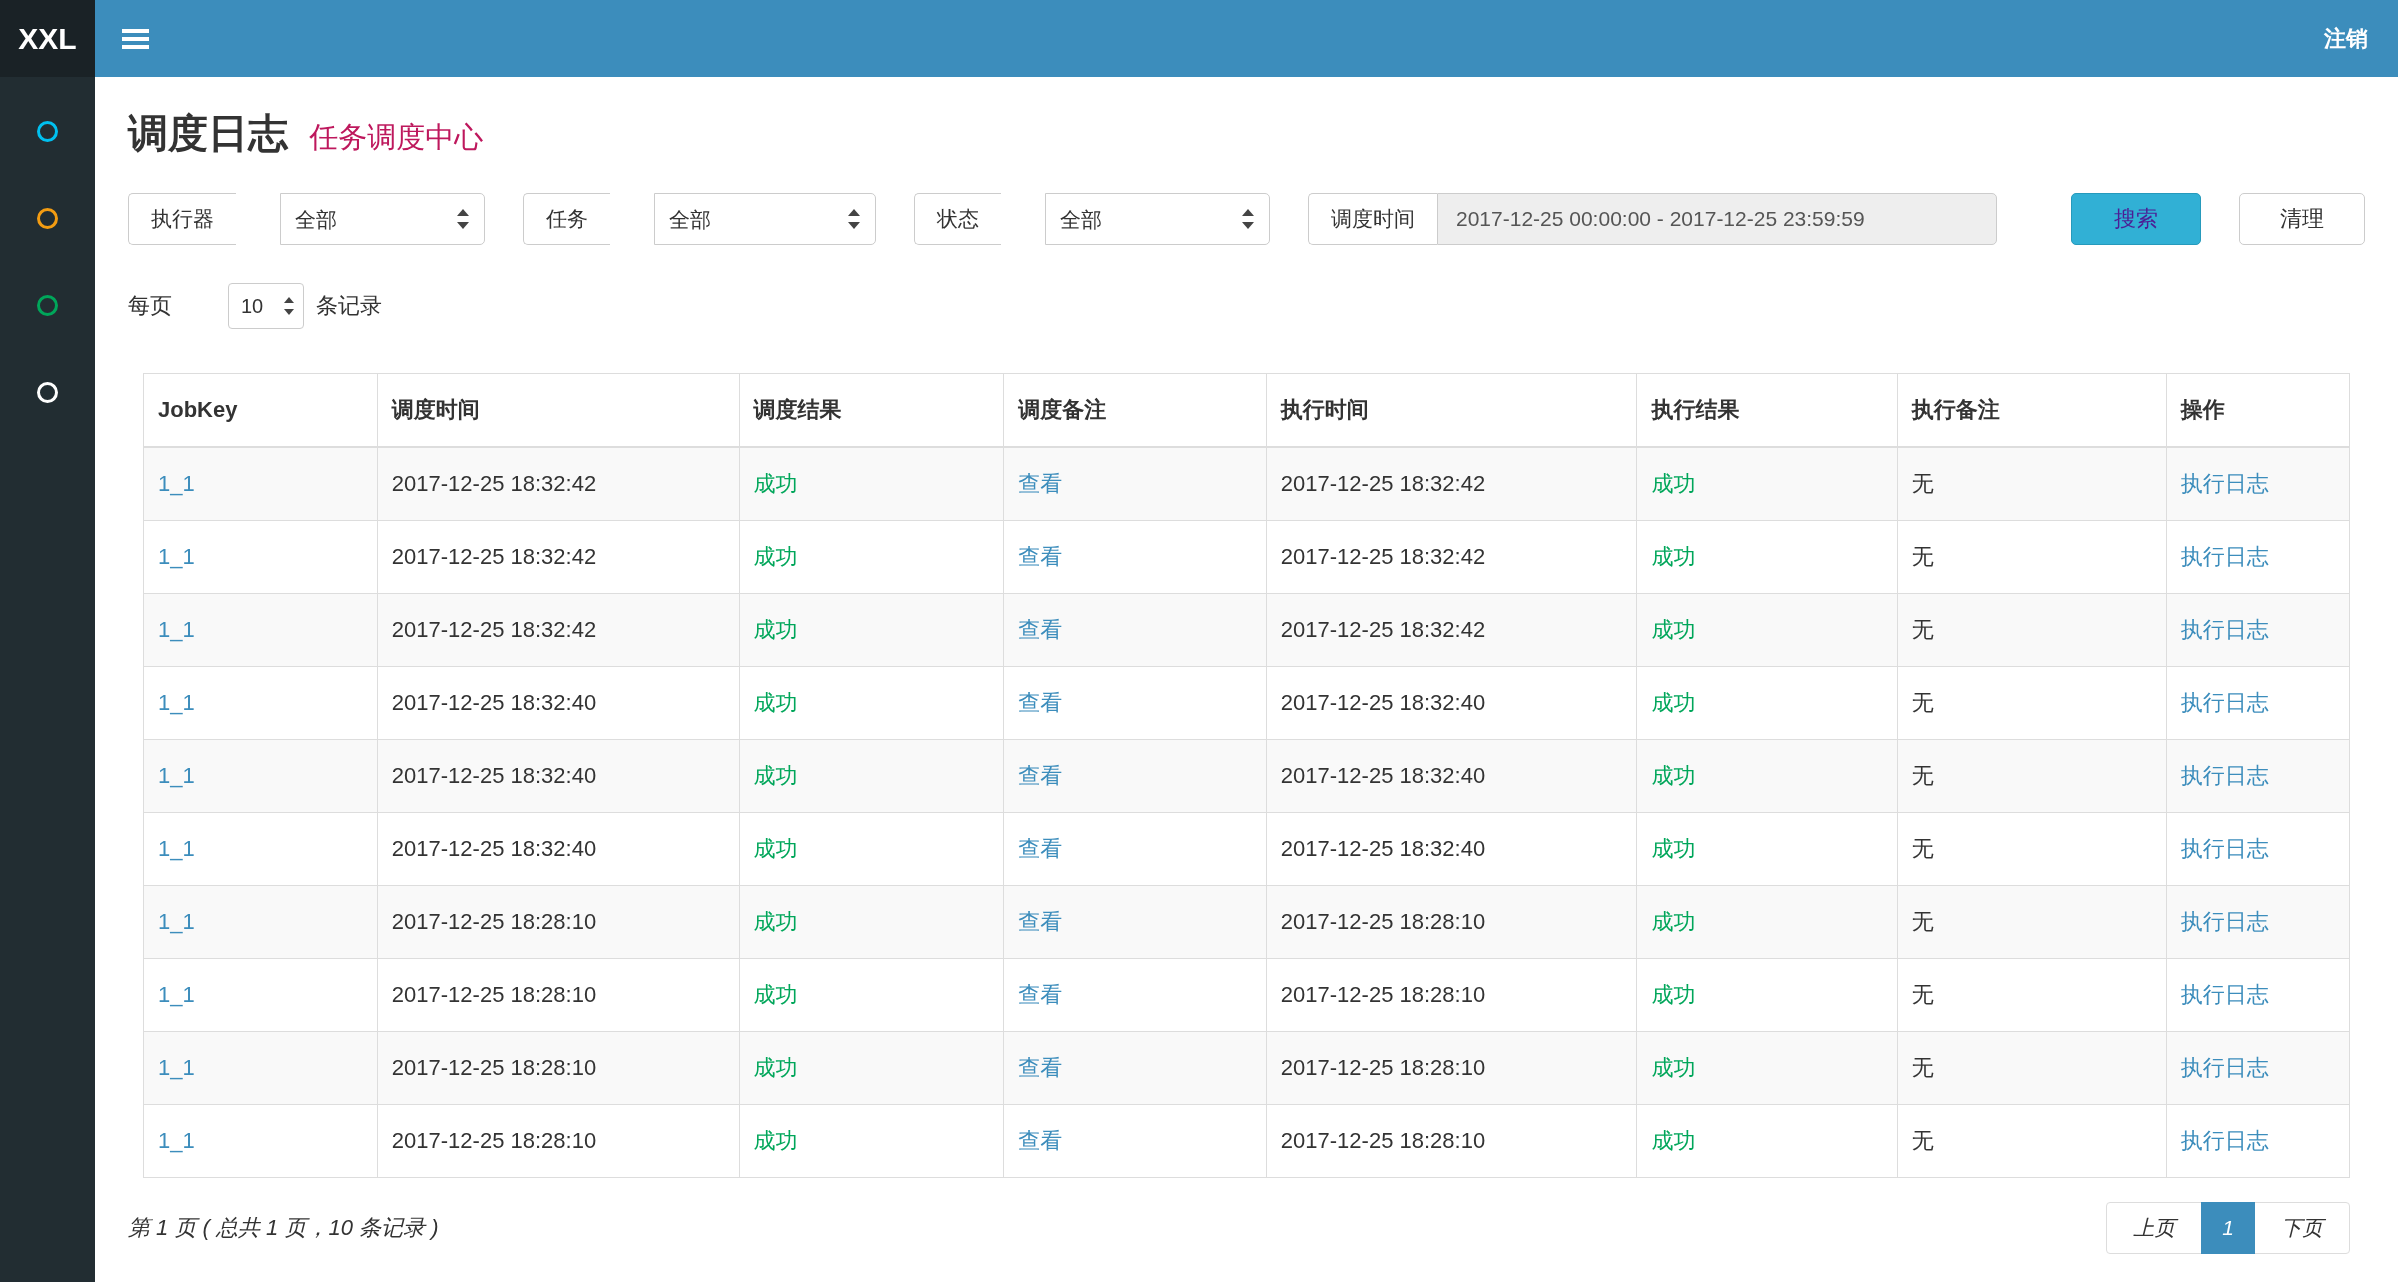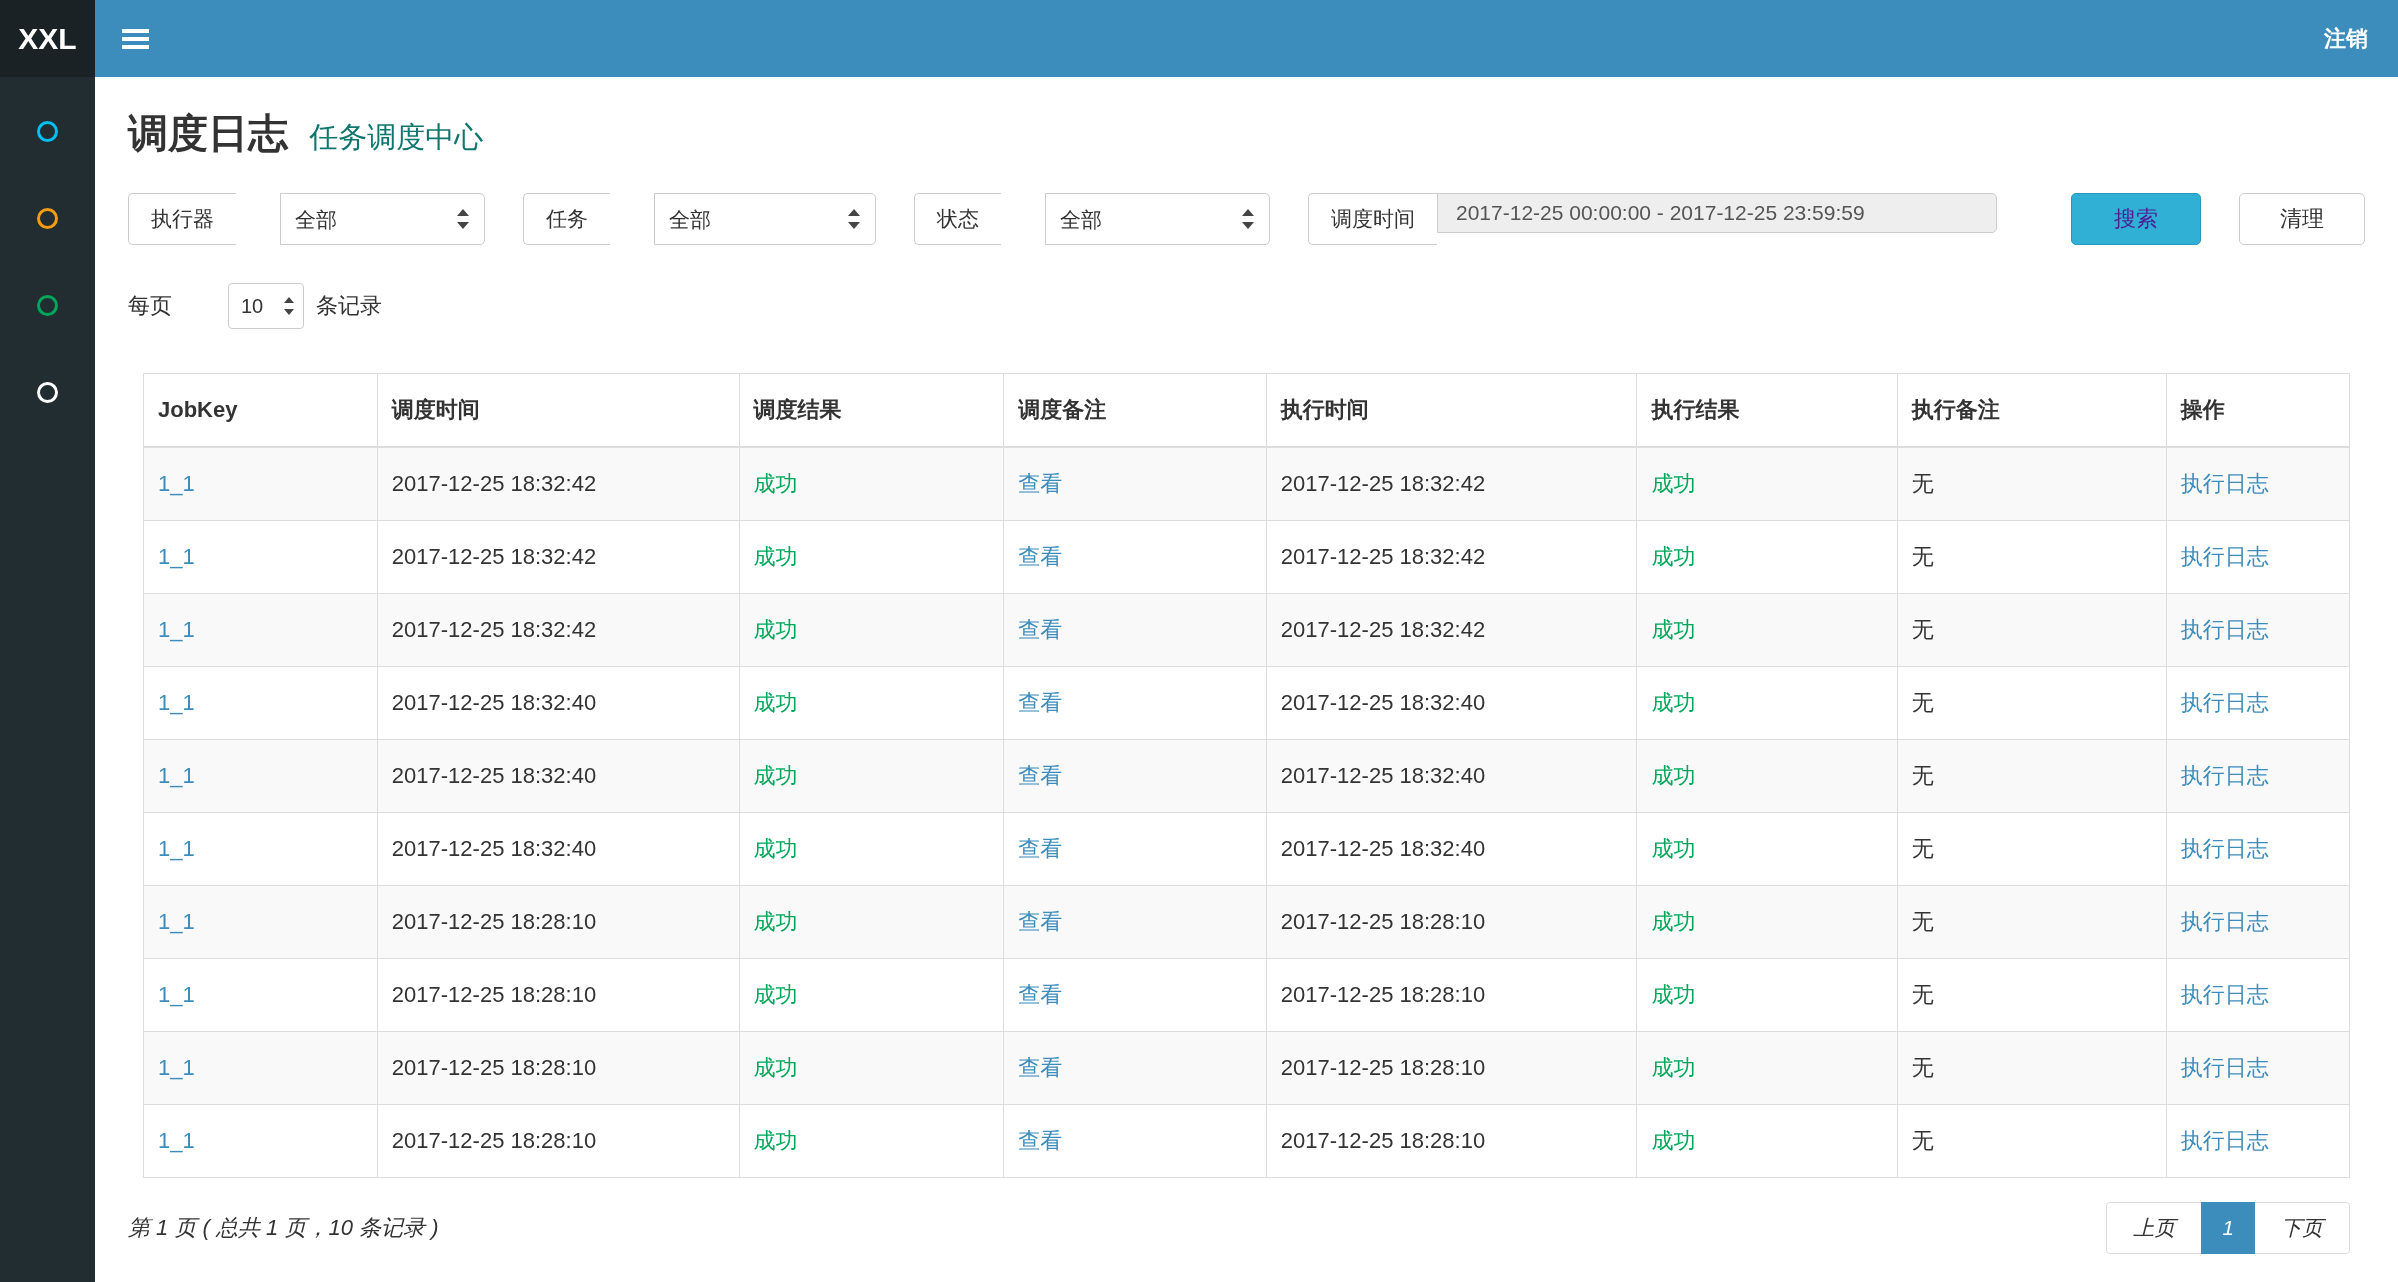--- a/index.html
+++ b/index.html
@@ -39,21 +39,21 @@
     position: fixed; left: 0; top: 77px; bottom: 0; width: 95px;
     background: var(--sidebar-bg, #222d32); padding-top: 11px; z-index: 5;
   }
   .side-item { height: 87px; display: flex; align-items: center; justify-content: center; cursor: pointer; }
   .ring { display: block; width: 21px; height: 21px; border: 3px solid #fff; border-radius: 50%; }
 
   
   .content-wrapper { margin-left: 95px; height: 1205px; background: #fff; }
   .content-header { padding: 30px 33px 6px; }
   .content-header h1 { font-size: 40px; font-weight: 600; color: #333; line-height: 52px; }
-  .content-header small { font-size: 29px; color: #0f766e; font-weight: 400; margin-left: 10px; }
+  .content-header small { font-size: 29px; color: #be185d; font-weight: 400; margin-left: 10px; }
   .content { padding: 0 33px; }
 
   
   .filter-bar { display: flex; gap: 38px; align-items: center; margin-top: 24px; }
   .input-group { display: flex; align-items: stretch; height: 52px; }
   .addon {
     display: flex; align-items: center; padding: 0 22px;
     border: 1px solid #ccc; border-right: none;
     border-radius: 5px 0 0 5px; background: #fff; white-space: nowrap;
   }
@@ -67,21 +67,21 @@
   }
   .select-box::before, .select-box::after {
     content: ""; position: absolute; right: 16px; width: 0; height: 0;
     border-left: 6px solid transparent; border-right: 6px solid transparent;
     pointer-events: none;
   }
   .select-box::before { top: calc(50% - 10px); border-bottom: 7px solid #444; }
   .select-box::after  { top: calc(50% + 3px);  border-top: 7px solid #444; }
   .w1 { width: 205px; } .w2 { width: 222px; } .w3 { width: 225px; }
   .time-input {
-    width: 560px; height: 40px;
+    width: 560px; height: 52px;
     border: 1px solid #ccc; border-radius: 0 5px 5px 0;
     background: #eee; color: #555; font: inherit; font-size: 21px; padding: 0 18px;
   }
   .btn { height: 52px; border-radius: 5px; font: inherit; font-size: 22px; cursor: pointer; }
   .btn-search {
     margin-left: auto; padding: 0 42px; color: #4c1d95;
     background: var(--search-btn, #31b0d5);
     border: 1px solid var(--search-btn-border, #269abc);
   }
   .btn-clear { padding: 0 40px; color: #333; background: #fff; border: 1px solid #ccc; }

